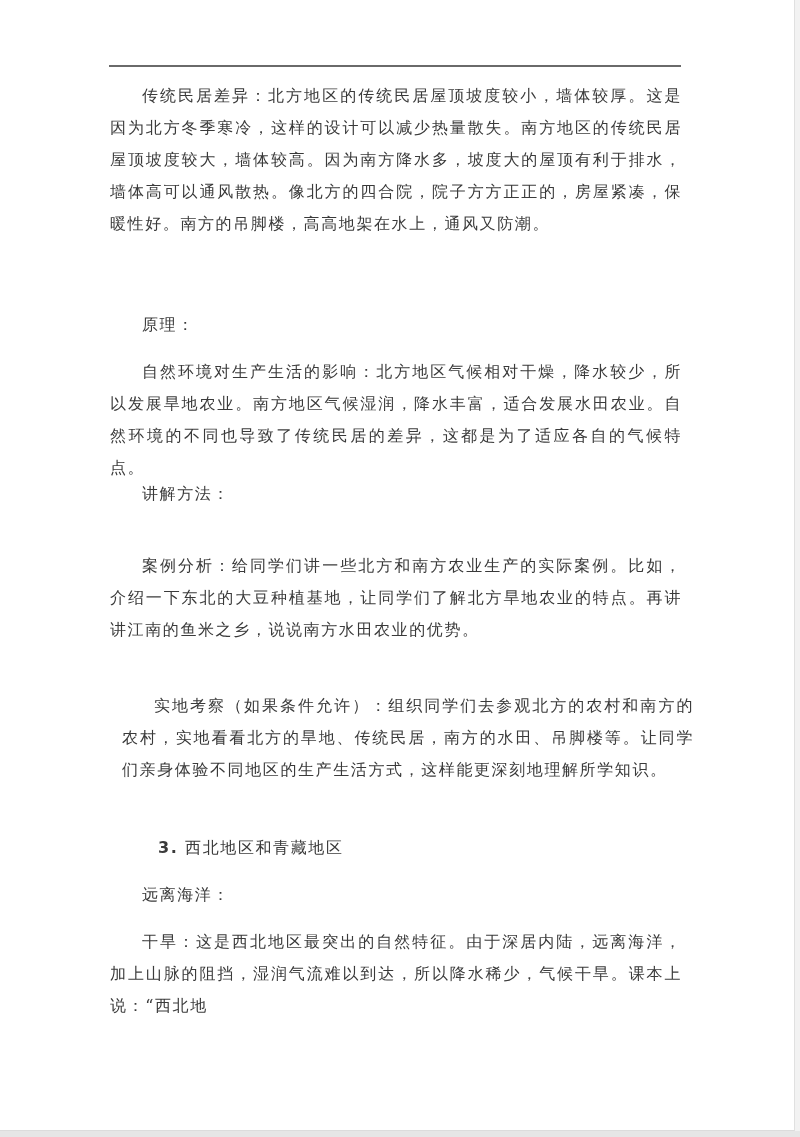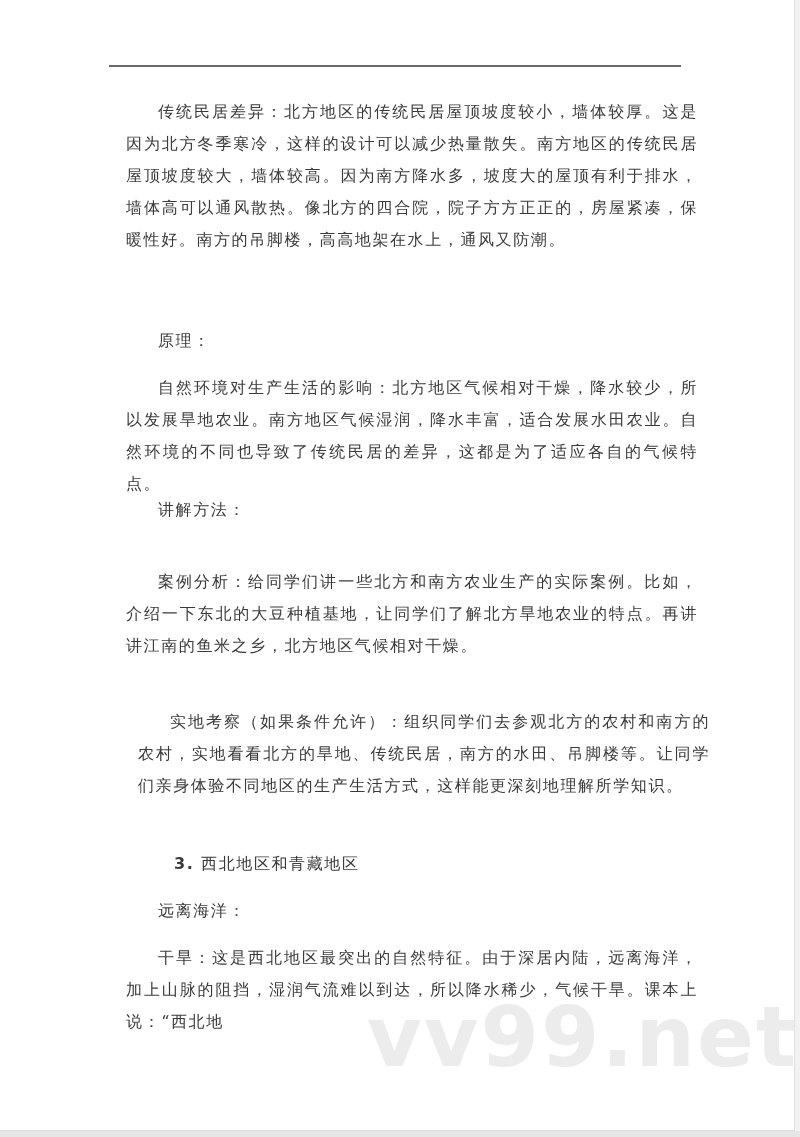--- a/index.html
+++ b/index.html
@@ -12,43 +12,42 @@
     background: #ffffff; border-right: 1px solid #e0e0e0; border-bottom: 1px solid #dcdcdc;
   }
   .header-rule {
     position: absolute; left: 109px; top: 65px; width: 572px; height: 0;
     border-top: 2px solid #6a6a6a;
   }
   .content {
     position: absolute; left: 110px; top: 80px; width: 572px;
     color: #3a3a3a; font-size: 16px; letter-spacing: 1.6px;
   }
-  .para { margin: 16px; line-height: 32px; text-indent: 2em; text-align: justify; }
+  .para { margin: 0; line-height: 32px; text-indent: 2em; text-align: justify; }
   .watermark {
     position: absolute; left: 367px; top: 995px;
     font-family: "DejaVu Sans", "Liberation Sans", sans-serif; font-weight: bold;
     font-size: 84px; color: #ececec; letter-spacing: 2px; line-height: 1;
     pointer-events: none;
   }
   .bottom-bar { position: absolute; left: 0; top: 1131px; width: 800px; height: 6px; background: #e6e6e6; }
   .num { font-family: "DejaVu Sans", "Liberation Sans", sans-serif; font-weight: bold; }
 </style>
 </head>
 <body>
 
 <div class="page">
   <div class="header-rule"></div>
 
   <div class="content">
     <p class="para" style="position:absolute;top:0;left:0;width:572px;">传统民居差异：北方地区的传统民居屋顶坡度较小，墙体较厚。这是因为北方冬季寒冷，这样的设计可以减少热量散失。南方地区的传统民居屋顶坡度较大，墙体较高。因为南方降水多，坡度大的屋顶有利于排水，墙体高可以通风散热。像北方的四合院，院子方方正正的，房屋紧凑，保暖性好。南方的吊脚楼，高高地架在水上，通风又防潮。</p>
     <p class="para" style="position:absolute;top:229px;left:0;width:572px;">原理：</p>
     <p class="para" style="position:absolute;top:276px;left:0;width:572px;">自然环境对生产生活的影响：北方地区气候相对干燥，降水较少，所以发展旱地农业。南方地区气候湿润，降水丰富，适合发展水田农业。自然环境的不同也导致了传统民居的差异，这都是为了适应各自的气候特点。</p>
     <p class="para" style="position:absolute;top:398px;left:0;width:572px;">讲解方法：</p>
-    <p class="para" style="position:absolute;top:470px;left:0;width:572px;">案例分析：给同学们讲一些北方和南方农业生产的实际案例。比如，介绍一下东北的大豆种植基地，让同学们了解北方旱地农业的特点。再讲讲江南的鱼米之乡，北方地区气候相对干燥。</p>
+    <p class="para" style="position:absolute;top:470px;left:0;width:572px;">案例分析：给同学们讲一些北方和南方农业生产的实际案例。比如，介绍一下东北的大豆种植基地，让同学们了解北方旱地农业的特点。再讲讲江南的鱼米之乡，说说南方水田农业的优势。</p>
     <p class="para" style="position:absolute;top:610px;left:12px;width:572px;">实地考察（如果条件允许）：组织同学们去参观北方的农村和南方的农村，实地看看北方的旱地、传统民居，南方的水田、吊脚楼等。让同学们亲身体验不同地区的生产生活方式，这样能更深刻地理解所学知识。</p>
     <p class="para" style="position:absolute;top:752px;left:16px;width:572px;"><span class="num">3.</span> <span>西北地区和青藏地区</span></p>
     <p class="para" style="position:absolute;top:799px;left:0;width:572px;">远离海洋：</p>
     <p class="para" style="position:absolute;top:846px;left:0;width:572px;">干旱：这是西北地区最突出的自然特征。由于深居内陆，远离海洋，加上山脉的阻挡，湿润气流难以到达，所以降水稀少，气候干旱。课本上说：“西北地</p>
   </div>
 
-  <div class="watermark">vv99.net</div>
 </div>
 <div class="bottom-bar"></div>
 
 </body></html>

